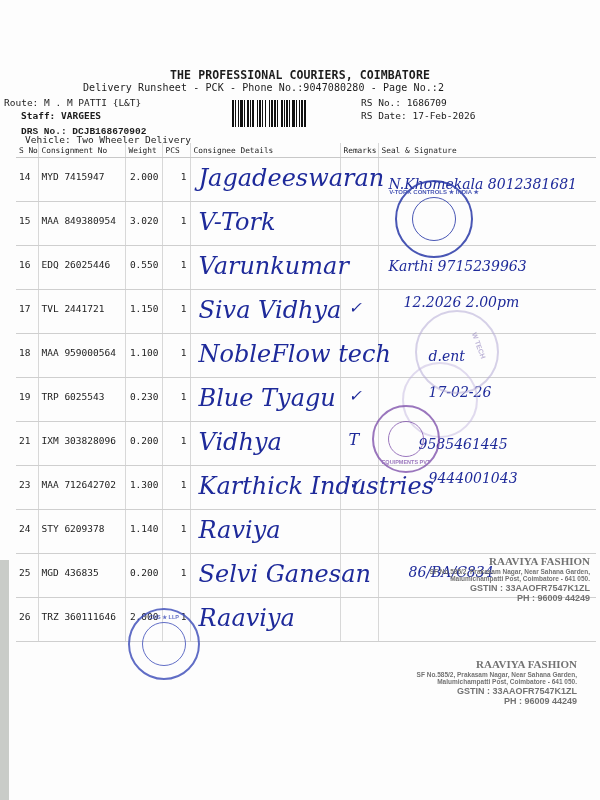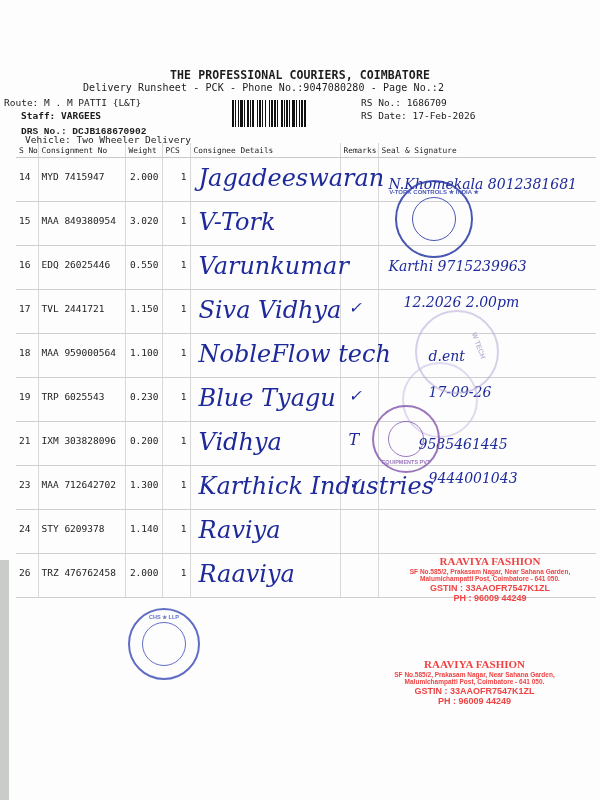--- a/index.html
+++ b/index.html
@@ -17,21 +17,21 @@
   table.runsheet td:last-child{border-right:none;}
   table.runsheet th{border-right:1px solid #d8d8d8;}
   table.runsheet th:last-child{border-right:none;}
   td.num{text-align:right;}
   .hw{font-family:"DejaVu Serif","Liberation Serif",serif;font-style:italic;color:#1e2a9a;position:absolute;white-space:nowrap;}
   .hw.cons{left:8px;top:6px;font-size:24px;}
   .hw.sig{font-size:14px;}
   .stamp{position:absolute;border-radius:50%;border:2px solid;opacity:0.85;display:flex;align-items:center;justify-content:center;}
   .stamp .inner{border-radius:50%;border:1.5px solid;}
   .stamp-text{font-family:"Liberation Sans",sans-serif;font-weight:bold;position:absolute;white-space:nowrap;}
-  .rect-stamp{position:absolute;font-family:"Liberation Sans",sans-serif;color:#ef4444;text-align:center;line-height:1.15;}
+  .rect-stamp{position:absolute;font-family:"Liberation Sans",sans-serif;color:#737373;text-align:right;line-height:1.15;}
 </style>
 </head>
 <body>
 
 <div class="left-strip"></div>
 
 <div class="title1">THE PROFESSIONAL COURIERS, COIMBATORE</div>
 <div class="title2">Delivery Runsheet - PCK - Phone No.:9047080280 - Page No.:2</div>
 
 <div class="meta" style="top:97px;left:4px;">Route: M . M PATTI {L&amp;T}</div>
@@ -197,21 +197,21 @@
         <td>TRP 6025543</td>
         <td class="num">0.230</td>
         <td class="num">1</td>
         <td>
           <span class="hw cons">Blue Tyagu</span>
         </td>
         <td>
           <span class="hw" style="left: 8px; top: 8px; font-size: 16px;">✓</span>
         </td>
         <td>
-          <span class="hw sig" style="left: 50px; top: 6px;">17-09-26</span>
+          <span class="hw sig" style="left: 50px; top: 6px;">17-02-26</span>
         </td>
       </tr>
       <tr>
         <td>21</td>
         <td>IXM 303828096</td>
         <td class="num">0.200</td>
         <td class="num">1</td>
         <td>
           <span class="hw cons">Vidhya</span>
         </td>
@@ -246,22 +246,37 @@
           <span class="hw cons">Raviya</span>
         </td>
         <td>
           <span class="hw" style="left: 8px; top: 8px; font-size: 16px;"></span>
         </td>
         <td>
           <span class="hw sig" style="left: 10px; top: 8px;"></span>
         </td>
       </tr>
       <tr>
+        <td>25</td>
+        <td>MGD 436835</td>
+        <td class="num">0.200</td>
+        <td class="num">1</td>
+        <td>
+          <span class="hw cons">Selvi Ganesan</span>
+        </td>
+        <td>
+          <span class="hw" style="left: 8px; top: 8px; font-size: 16px;"></span>
+        </td>
+        <td>
+          <span class="hw sig" style="left: 30px; top: 10px;">86/BA/C834</span>
+        </td>
+      </tr>
+      <tr>
         <td>26</td>
-        <td>TRZ 476762458</td>
+        <td>TRZ 360111646</td>
         <td class="num">2.000</td>
         <td class="num">1</td>
         <td>
           <span class="hw cons">Raaviya</span>
         </td>
         <td>
           <span class="hw" style="left: 8px; top: 8px; font-size: 16px;"></span>
         </td>
         <td>
           <span class="hw sig" style="left: 10px; top: 8px;"></span>

